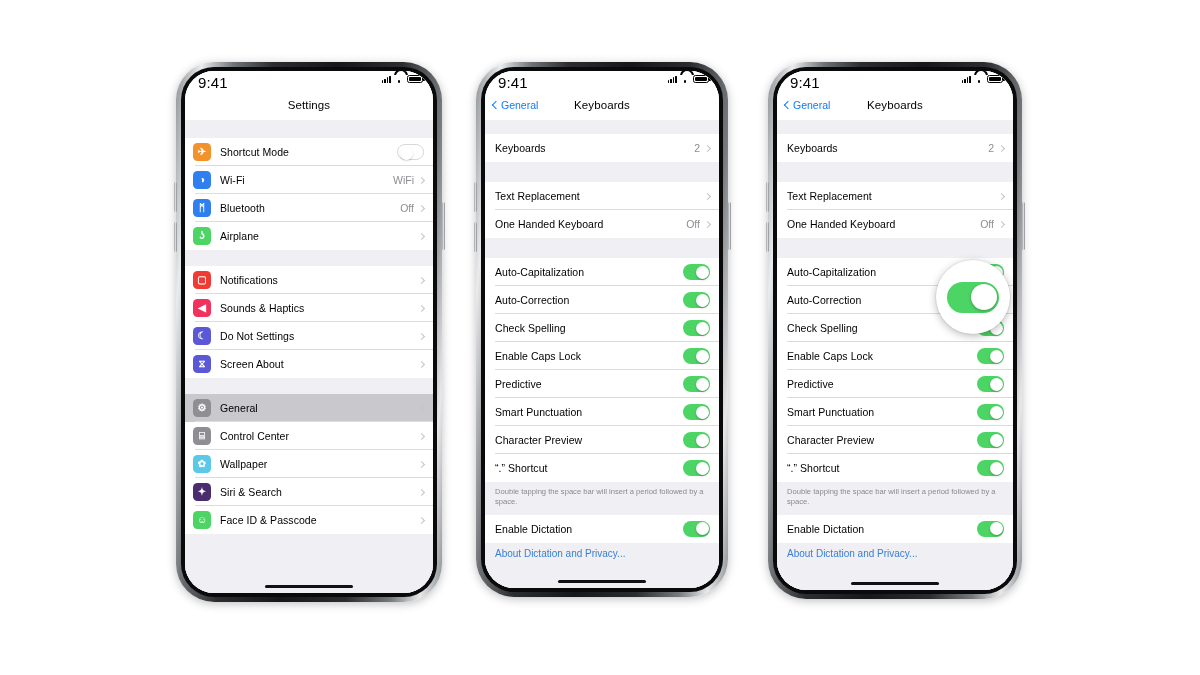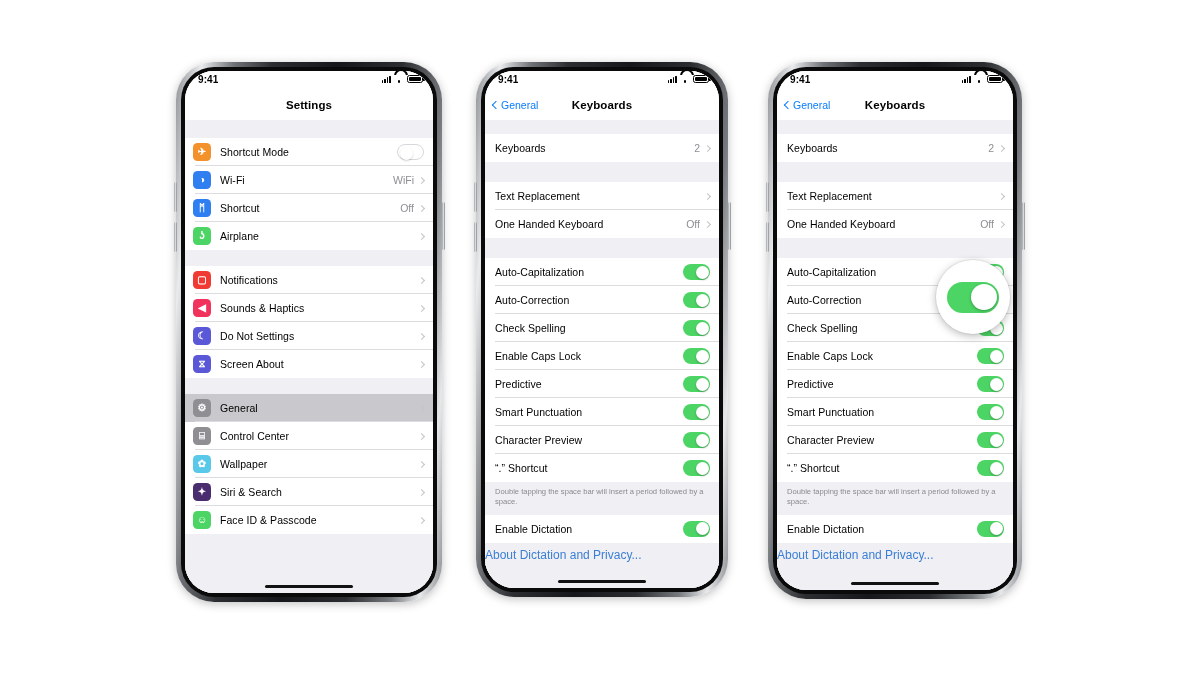--- a/index.html
+++ b/index.html
@@ -24,36 +24,36 @@
 
   
   .notch { position: absolute; top: 0; left: 50%; transform: translateX(-50%);
     width: 54%; height: 19px; background: #000; border-bottom-left-radius: 13px; border-bottom-right-radius: 13px; z-index: 40; }
   .notch .speaker { position: absolute; top: 7px; left: 50%; transform: translateX(-50%);
     width: 34px; height: 3.5px; background: #26282b; border-radius: 2px; }
   .notch .cam { position: absolute; top: 6.5px; right: 14px; width: 5px; height: 5px; border-radius: 50%; background: #1c2230; }
 
   
   .statusbar { position: relative; height: 19px; z-index: 45; }
-  .sb-time { position: absolute; left: 13px; top: 3px; font-size: 10px; font-weight: bold; color: #000; letter-spacing: .1px; }
+  .sb-time { position: absolute; left: 13px; top: 3px; font-size: 15px; font-weight: normal; color: #000; letter-spacing: .1px; }
   .sb-right { position: absolute; right: 10px; top: 4px; display: flex; align-items: flex-end; gap: 3px; }
   .sig { display: flex; align-items: flex-end; gap: 1px; height: 8px; }
   .sig i { display: block; width: 1.6px; background: #000; border-radius: .5px; }
   .sig i:nth-child(1){height:3px}.sig i:nth-child(2){height:4.5px}.sig i:nth-child(3){height:6px}.sig i:nth-child(4){height:7.5px}
   .wifi { width: 10px; height: 8px; position: relative; }
   .wifi::before{content:"";position:absolute;left:0;bottom:0;width:10px;height:10px;
     border:2px solid #000;border-radius:50%;clip-path:polygon(0 0,100% 0,100% 42%,0 42%);}
   .wifi::after{content:"";position:absolute;left:3.6px;bottom:0px;width:2.6px;height:2.6px;background:#000;border-radius:50%;}
   .batt { width: 16px; height: 8px; border: 1.2px solid #000; border-radius: 2.4px; position: relative; }
   .batt::after{content:"";position:absolute;right:-2.6px;top:2px;width:1.4px;height:3.4px;background:#000;border-radius:0 1px 1px 0;}
   .batt i{position:absolute;left:1px;top:1px;bottom:1px;right:1px;background:#000;border-radius:1px;}
 
   
   .navbar { position: relative; height: 30px; background: #f7f7f7; display: flex; align-items: center; justify-content: center; }
-  .nav-title { font-size: 11.5px; font-weight: bold; color: #000; letter-spacing: .1px; text-align: right; }
+  .nav-title { font-size: 11.5px; font-weight: normal; color: #000; letter-spacing: .1px; text-align: right; }
   .nav-back { position: absolute; left: 8px; top: 50%; transform: translateY(-50%);
     display: flex; align-items: center; gap: 2px; color: #0a7cff; font-size: 10.5px; }
   .chev-l { width: 6px; height: 6px; border-left: 1.8px solid #0a7cff; border-bottom: 1.8px solid #0a7cff; transform: rotate(45deg); }
 
   
   .content { position: absolute; top: 0; left: 0; right: 0; bottom: 0; background: #efeff4; overflow: hidden; }
   .scroll { position: absolute; top: 49px; left: 0; right: 0; bottom: 0; background: #efeff4; }
   .gap { background: #efeff4; }
   .group { background: #fff; }
   .row { position: relative; display: flex; align-items: center; height: 28px; padding-left: 10px; padding-right: 9px; background: #fff; }
@@ -64,21 +64,21 @@
   .row-label { flex: 1; font-size: 10.5px; color: #000; letter-spacing: .05px; white-space: nowrap; }
   .row-value { font-size: 10.5px; color: #8e8e93; margin-right: 5px; }
   .chev { width: 5px; height: 5px; border-right: 1.4px solid #c4c4c6; border-top: 1.4px solid #c4c4c6; transform: rotate(45deg); flex: none; }
 
   
   .appicon { width: 18px; height: 18px; border-radius: 4.5px; margin-right: 9px; flex: none;
     display: flex; align-items: center; justify-content: center; color: #fff; font-size: 10px; line-height: 1; position: relative; }
 
   
   .note { padding: 5px 10px 7px 10px; font-size: 7.6px; line-height: 1.35; color: #8a8a8e; background: #efeff4; }
-  .linknote { padding: 5px 0; font-size: 12px; color: #3a7fd5; background: #efeff4; }
+  .linknote { padding: 5px 10px; font-size: 10px; color: #3a7fd5; background: #efeff4; }
 
   
   .toggle { width: 27px; height: 16px; border-radius: 8px; position: relative; flex: none; }
   .toggle.on { background: #4cd464; }
   .toggle.off { background: #fff; border: 1px solid #d8d8dc; }
   .toggle .knob { position: absolute; top: 1.5px; width: 13px; height: 13px; border-radius: 50%; background: #fff;
     box-shadow: 0 1px 2px rgba(0,0,0,.28); }
   .toggle.on .knob { right: 1.5px; }
   .toggle.off .knob { left: 1.5px; background: #fff; box-shadow: 0 1px 2px rgba(0,0,0,.18); }
 
@@ -143,21 +143,21 @@
                   </span>
                 </div>
                 <div class="row with-icon">
                   <span class="appicon" style="background: rgb(47, 127, 240); font-weight: bold;">◑</span>
                   <span class="row-label">Wi-Fi</span>
                   <span class="row-value">WiFi</span>
                   <span class="chev"></span>
                 </div>
                 <div class="row with-icon">
                   <span class="appicon" style="background: rgb(47, 127, 240); font-weight: bold;">ᛗ</span>
-                  <span class="row-label">Shortcut</span>
+                  <span class="row-label">Bluetooth</span>
                   <span class="row-value">Off</span>
                   <span class="chev"></span>
                 </div>
                 <div class="row last with-icon">
                   <span class="appicon" style="background: rgb(76, 212, 100); font-weight: bold;">ʖ</span>
                   <span class="row-label">Airplane</span>
                   <span class="chev"></span>
                 </div>
               </div>
             <div class="gap" style="height:16px;"></div>

